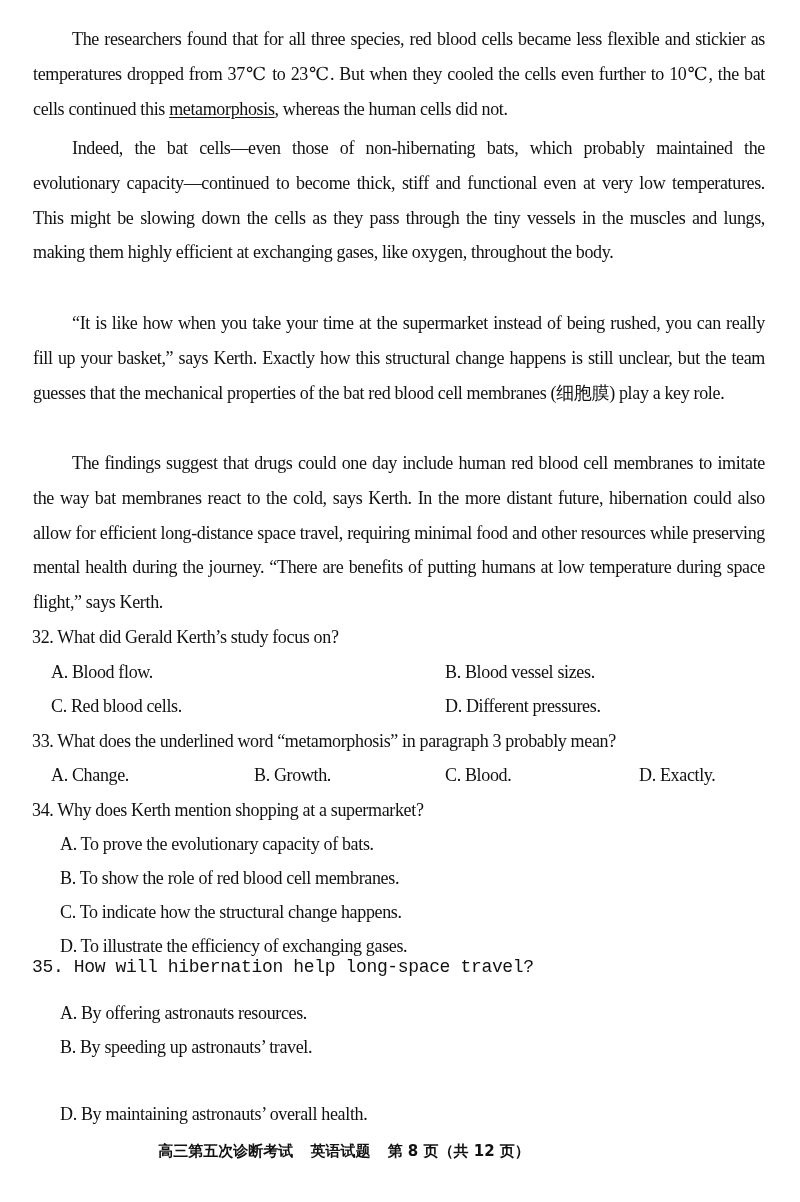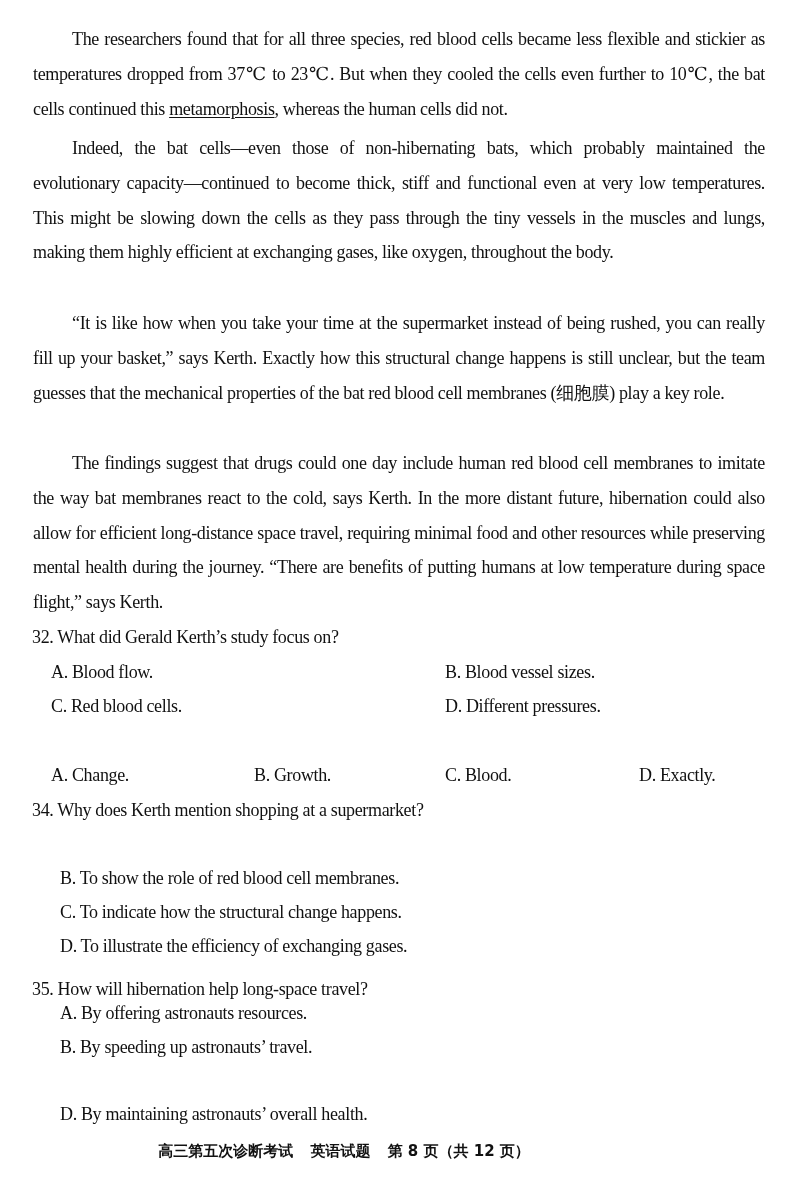--- a/index.html
+++ b/index.html
@@ -39,31 +39,33 @@
   <p class="para" style="top:306px; margin:0;"><span class="indent"></span><span>“It is like how when you take your time at the supermarket instead of being rushed, you can really fill up your basket,” says Kerth. Exactly how this structural change happens is still unclear, but the team guesses that the mechanical properties of the bat red blood cell membranes (细胞膜) play a key role.</span></p>
 
   <p class="para" style="top:446px; margin:0;"><span class="indent"></span><span>The findings suggest that drugs could one day include human red blood cell membranes to imitate the way bat membranes react to the cold, says Kerth. In the more distant future, hibernation could also allow for efficient long-distance space travel, requiring minimal food and other resources while preserving mental health during the journey. “There are benefits of putting humans at low temperature during space flight,” says Kerth.</span></p>
 
   <div class="line q" style="top:625px;">32. What did Gerald Kerth’s study focus on?</div>
   <div class="line opt" style="top:660px; left:51px;">A. Blood flow.</div>
   <div class="line opt" style="top:660px; left:445px;">B. Blood vessel sizes.</div>
   <div class="line opt" style="top:694px; left:51px;">C. Red blood cells.</div>
   <div class="line opt" style="top:694px; left:445px;">D. Different pressures.</div>
 
+  <div class="line q" style="top:729px;">33. What does the underlined word “metamorphosis” in paragraph 3 probably mean?</div>
   <div class="line opt" style="top:763px; left:51px;">A.  Change.</div>
   <div class="line opt" style="top:763px; left:254px;">B. Growth.</div>
   <div class="line opt" style="top:763px; left:445px;">C. Blood.</div>
   <div class="line opt" style="top:763px; left:639px;">D. Exactly.</div>
 
   <div class="line q" style="top:798px;">34. Why does Kerth mention shopping at a supermarket?</div>
+  <div class="line opt" style="top:832px; left:60px;">A. To prove the evolutionary capacity of bats.</div>
   <div class="line opt" style="top:866px; left:60px;">B. To show the role of red blood cell membranes.</div>
   <div class="line opt" style="top:900px; left:60px;">C. To indicate how the structural change happens.</div>
   <div class="line opt" style="top:934px; left:60px;">D. To illustrate the efficiency of exchanging gases.</div>
 
-  <div class="line q" style="top:977px;">35. How will hibernation help long-space travel?</div>
+  <div class="line q" style="top:955px;font-family:Liberation Mono, monospace;">35. How will hibernation help long-space travel?</div>
   <div class="line opt" style="top:1001px; left:60px;">A. By offering astronauts resources.</div>
   <div class="line opt" style="top:1035px; left:60px;">B. By speeding up astronauts’ travel.</div>
   <div class="line opt" style="top:1102px; left:60px;text-align:right;">D. By maintaining astronauts’ overall health.</div>
 
   <div class="footer">
     <span>高三第五次诊断考试</span>
     <span>英语试题</span>
     <span>第 8 页（共 12 页）</span>
   </div>
 

